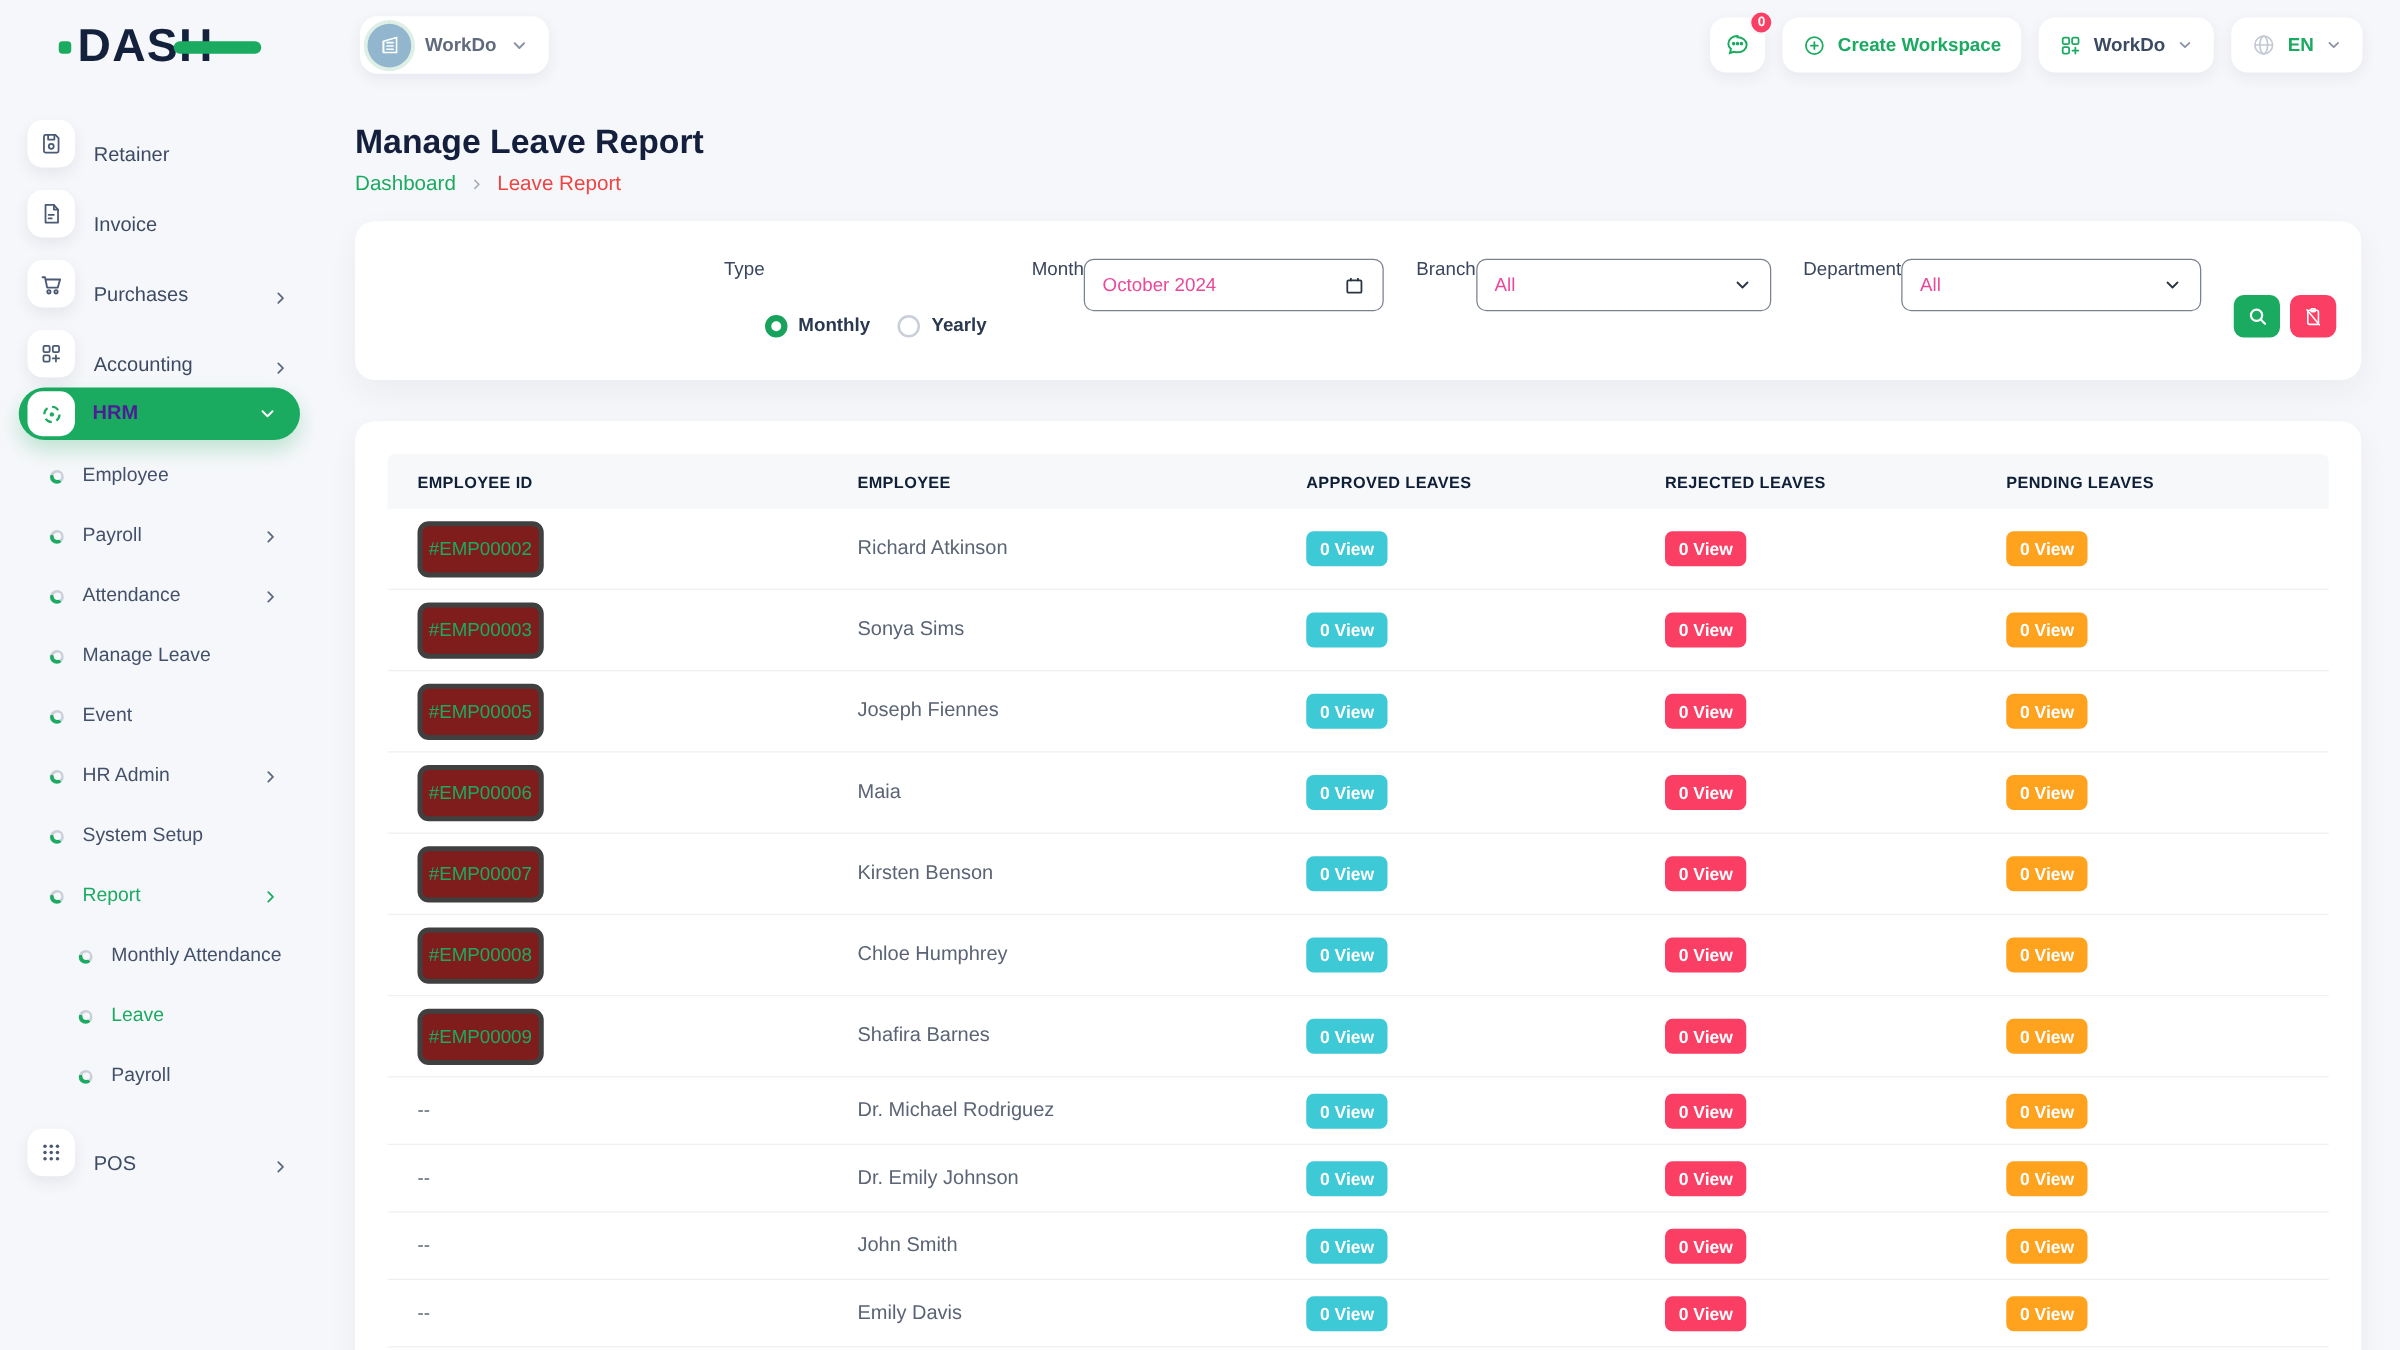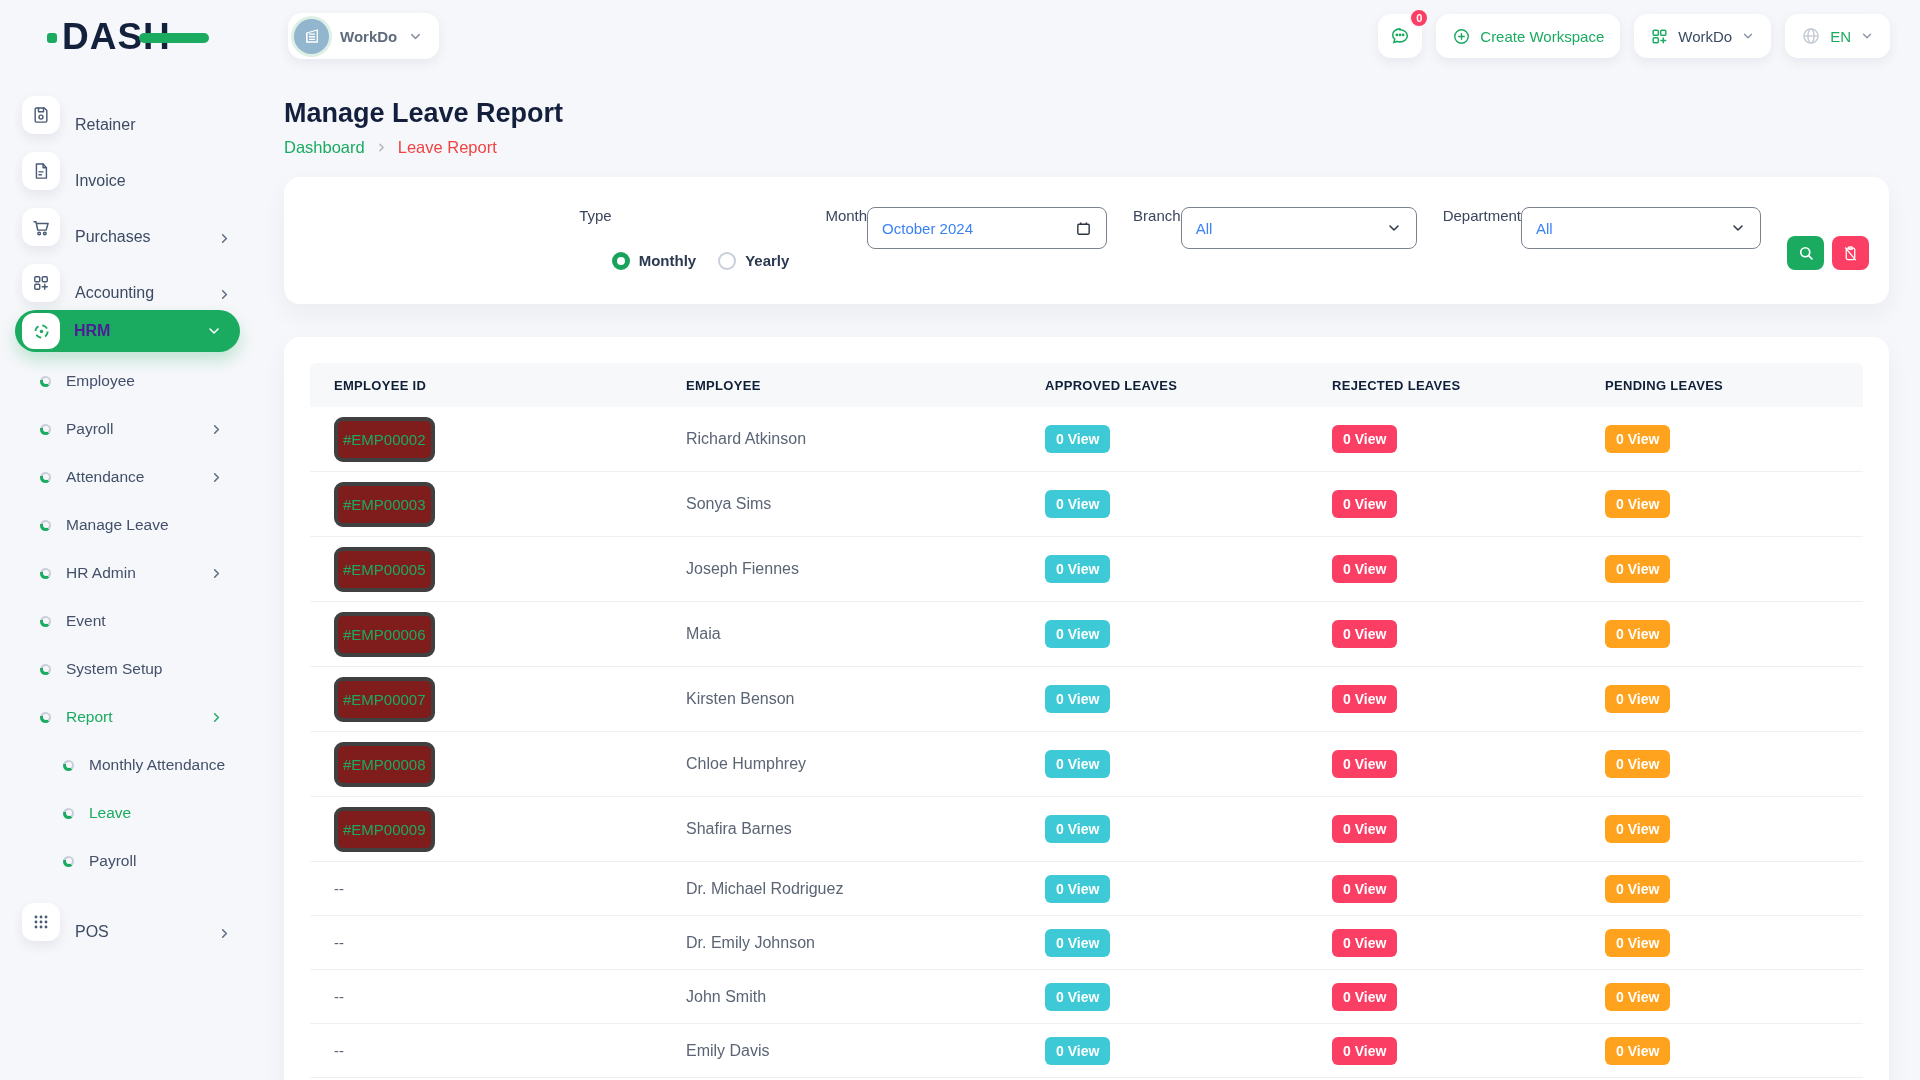--- a/index.html
+++ b/index.html
@@ -27,21 +27,21 @@
   .ws-name { font-size:15px; font-weight:600; color:#5f6b7c; }
   .tb-right { position:absolute; right:30px; top:14px; display:flex; gap:14px; align-items:center; }
   .icon-btn { position:relative; width:44px; height:44px; background:#fff; border-radius:13px;
           box-shadow:0 4px 12px rgba(20,40,80,.07); display:flex; align-items:center;
           justify-content:center; cursor:pointer; }
   .badge { position:absolute; top:-6px; right:-7px; min-width:20px; height:20px;
           background:#fb3e64; color:#fff; border-radius:50%; font-size:11px; font-weight:700;
           display:flex; align-items:center; justify-content:center; border:2px solid #f6f7fa; }
   .pill-btn { height:44px; background:#fff; border-radius:13px;
           box-shadow:0 4px 12px rgba(20,40,80,.07); display:flex; align-items:center;
-          gap:9px; padding:0 16px; cursor:pointer; font-size:15px; font-weight:400; }
+          gap:9px; padding:0 16px; cursor:pointer; font-size:15px; font-weight:700; }
   .pill-btn .green-text { color:#1aab61; }
   .pill-btn .dark-text { color:#3a4a63; }
 
   
   .sidebar { position:absolute; left:0; top:72px; width:260px; height:1008px; padding-top:6px; }
   .s-item { height:56px; display:flex; align-items:flex-end; padding-left:22px; cursor:pointer; }
   .s-icon { width:38px; height:38px; background:#fff; border-radius:12px;
           box-shadow:0 5px 12px rgba(20,40,80,.08); display:flex; align-items:center;
           justify-content:center; flex:0 0 38px; }
   .s-label { margin-left:15px; font-size:16px; font-weight:500; color:#3c4b63; }
@@ -73,21 +73,21 @@
   .filter-card { margin-top:20px; height:127px; display:flex; justify-content:flex-end;
           gap:26px; padding:30px 20px 0 0; }
   .f-group { display:flex; }
   .f-label { font-size:15px; color:#39465e; margin-bottom:11px; }
   .radio-row { display:flex; align-items:center; gap:22px; margin-top:10px; margin-right:10px; }
   .radio-opt { display:flex; align-items:center; gap:9px; cursor:pointer; }
   .radio-dot.checked { width:18px; height:18px; border-radius:50%; border:5.5px solid #17a35c; background:#fff; }
   .radio-dot.unchecked { width:18px; height:18px; border-radius:50%; border:2px solid #c9cfd8; background:#fff; }
   .radio-text { font-size:15px; font-weight:700; color:#2a3950; }
   .f-control { height:42px; border:1px solid #7a828e; border-radius:8px; background:#fff;
-          display:flex; align-items:center; padding:0 14px; font-size:15px; color:#3b82f6;
+          display:flex; align-items:center; padding:0 14px; font-size:15px; color:#ec4899;
           cursor:pointer; }
   .f-control .ctl-text { flex:1; }
   .month-ctl { width:240px; }
   .branch-ctl { width:236px; }
   .dept-ctl { width:240px; }
   .f-btns { display:flex; gap:8px; margin-top:29px; }
   .sq-btn { width:37px; height:34px; border-radius:8px; display:flex; align-items:center;
           justify-content:center; cursor:pointer; border:none; }
   .search-btn { background:#1aab61; }
   .reset-btn { background:#fb3e64; }
@@ -289,30 +289,30 @@
             <polyline points="9 6 15 12 9 18"></polyline>
           </svg>
         </span>
       </div>
       <div class="s-child">
         <span class="bullet"></span>
         <span class="c-label">Manage Leave</span>
       </div>
       <div class="s-child">
         <span class="bullet"></span>
+        <span class="c-label">Event</span>
+      </div>
+      <div class="s-child">
+        <span class="bullet"></span>
         <span class="c-label">HR Admin</span>
         <span class="s-chev">
           <svg width="15" height="15" viewBox="0 0 24 24" fill="none" stroke="#5a6a80" stroke-width="2.3" stroke-linecap="round" stroke-linejoin="round">
             <polyline points="9 6 15 12 9 18"></polyline>
           </svg>
         </span>
-      </div>
-      <div class="s-child">
-        <span class="bullet"></span>
-        <span class="c-label">Event</span>
       </div>
       <div class="s-child">
         <span class="bullet"></span>
         <span class="c-label">System Setup</span>
       </div>
       <div class="s-child active">
         <span class="bullet"></span>
         <span class="c-label">Report</span>
         <span class="s-chev">
           <svg width="15" height="15" viewBox="0 0 24 24" fill="none" stroke="#1aab61" stroke-width="2.3" stroke-linecap="round" stroke-linejoin="round">

